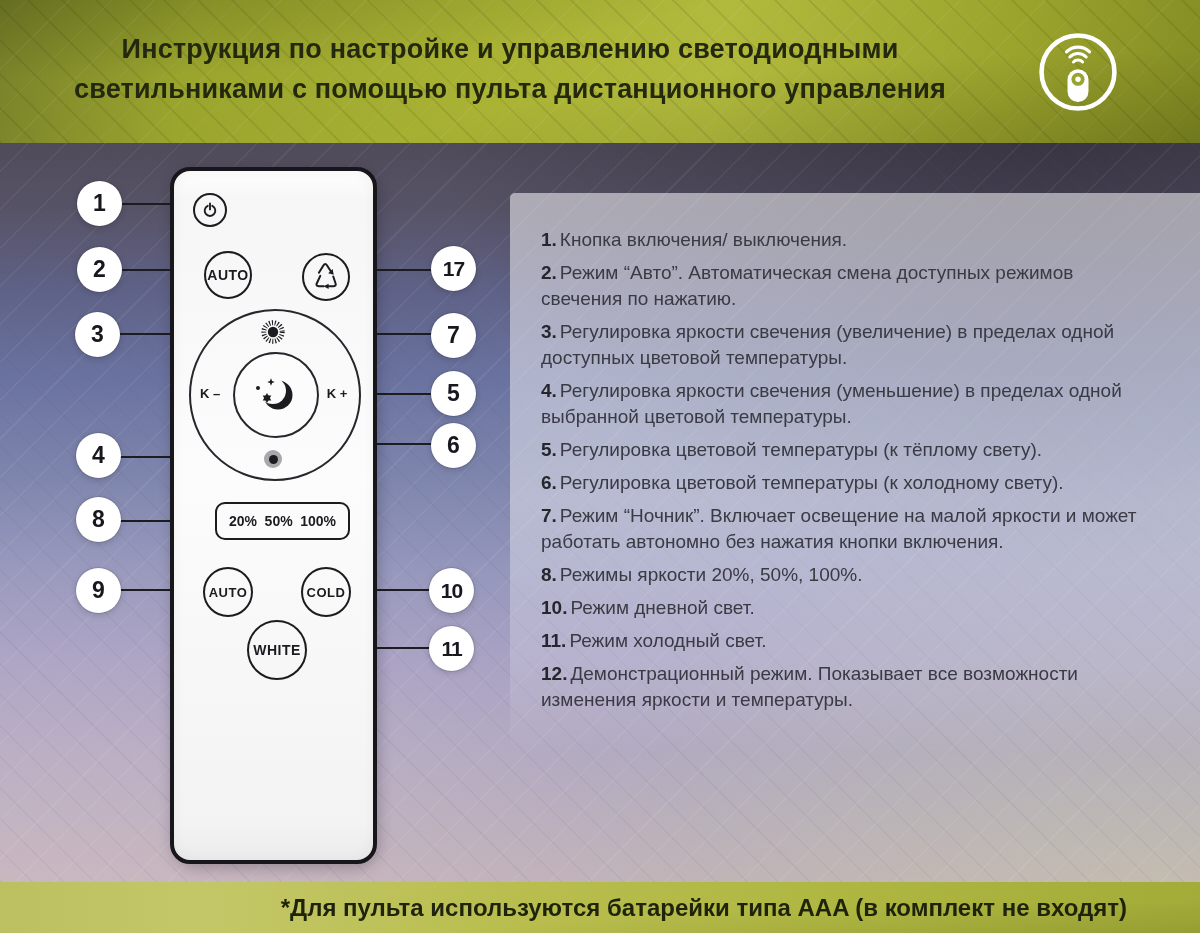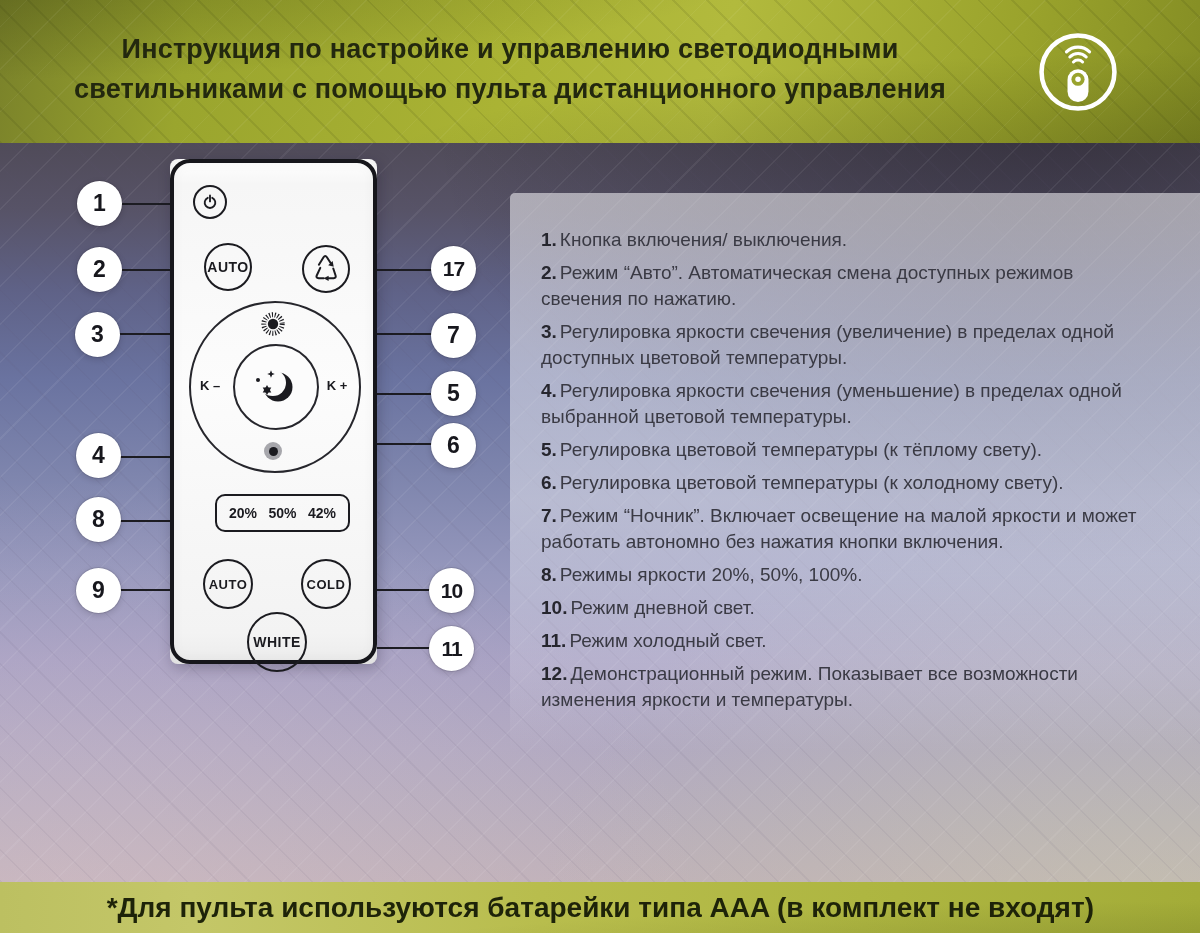--- a/index.html
+++ b/index.html
@@ -32,21 +32,21 @@
   .main .pattern{position:absolute;inset:0;
     background:repeating-linear-gradient(45deg, rgba(90,80,110,.07) 0 1.5px, transparent 1.5px 22px),
                repeating-linear-gradient(-45deg, rgba(255,255,255,.06) 0 1.5px, transparent 1.5px 27px);}
 
   .text-panel{position:absolute;left:510px;top:50px;width:690px;height:560px;
     border-top-left-radius:5px;
     background:linear-gradient(180deg, rgba(248,247,250,.55) 0%, rgba(248,247,250,.45) 55%,
                 rgba(248,247,250,.18) 85%, rgba(248,247,250,0) 100%);}
 
   
-  .remote{position:absolute;left:170px;top:16px;width:207px;height:505px;border-radius:8px;
+  .remote{position:absolute;left:170px;top:24px;width:207px;height:697px;border-radius:24px;
     background:linear-gradient(180deg,#ffffff 0%,#f6f6f6 5%,#fcfcfc 45%,#f3f3f3 94%,#ebebeb 100%);
     box-shadow:inset 0 0 16px rgba(0,0,0,.07), 2px 4px 14px rgba(20,16,30,.25);}
   .remote::before{content:"";position:absolute;inset:0;border:4px solid #16161b;border-radius:20px;}
   .rbtn{position:absolute;border:2px solid #1b1b20;border-radius:50%;background:transparent;
     display:flex;align-items:center;justify-content:center;
     color:#1b1b20;font-weight:bold;letter-spacing:.5px;}
   .btn-power{left:23px;top:26px;width:30px;height:30px;}
   .btn-auto {left:34px;top:84px;width:44px;height:44px;font-size:14px;}
   .btn-demo {left:132px;top:86px;width:44px;height:44px;}
   .pad-outer{position:absolute;left:19px;top:142px;width:168px;height:168px;border:2px solid #26262c;border-radius:50%;}
@@ -77,21 +77,21 @@
     font-size:19px;line-height:26px;}
   .instr p{margin:0 0 7px 0;}
   .instr b{color:#26262e;margin-right:3px;}
 
   
   .footer{position:absolute;left:0;top:882px;width:1200px;height:51px;
     background:
       radial-gradient(ellipse at 110% 160%, rgba(40,46,8,.22), transparent 55%),
       linear-gradient(90deg,#bcc061 0%,#c4c768 16%,#b8bd4d 45%,#aeb641 72%,#a3ac38 100%);
     display:flex;align-items:center;justify-content:flex-end;}
-  .footer .note{font-size:28px;font-weight:bold;color:#1e2309;padding-right:106px;}
+  .footer .note{font-size:24px;font-weight:bold;color:#1e2309;padding-right:73px;}
 </style>
 </head>
 <body>
 
 <div class="stage">
 
   <div class="header">
     <div class="stripes"></div>
     <div class="title-wrap">
       <div class="title-line">Инструкция по настройке и управлению светодиодными</div>
@@ -169,21 +169,21 @@
       <div class="k-label k-minus">K –</div>
       <div class="k-label k-plus">K +</div>
 
       <div class="dim-dot">
           <i></i>
         </div>
 
       <div class="pct-box">
         <span>20%</span>
         <span>50%</span>
-        <span>42%</span>
+        <span>100%</span>
       </div>
 
       <div class="rbtn btn-warm">AUTO</div>
       <div class="rbtn btn-cold">COLD</div>
       <div class="rbtn btn-white">WHITE</div>
     </div>
 
     <div class="callout" style="left:77px;top:38px">1</div>
     <div class="callout" style="left:77px;top:104px">2</div>
     <div class="callout" style="left:75px;top:169px">3</div>

